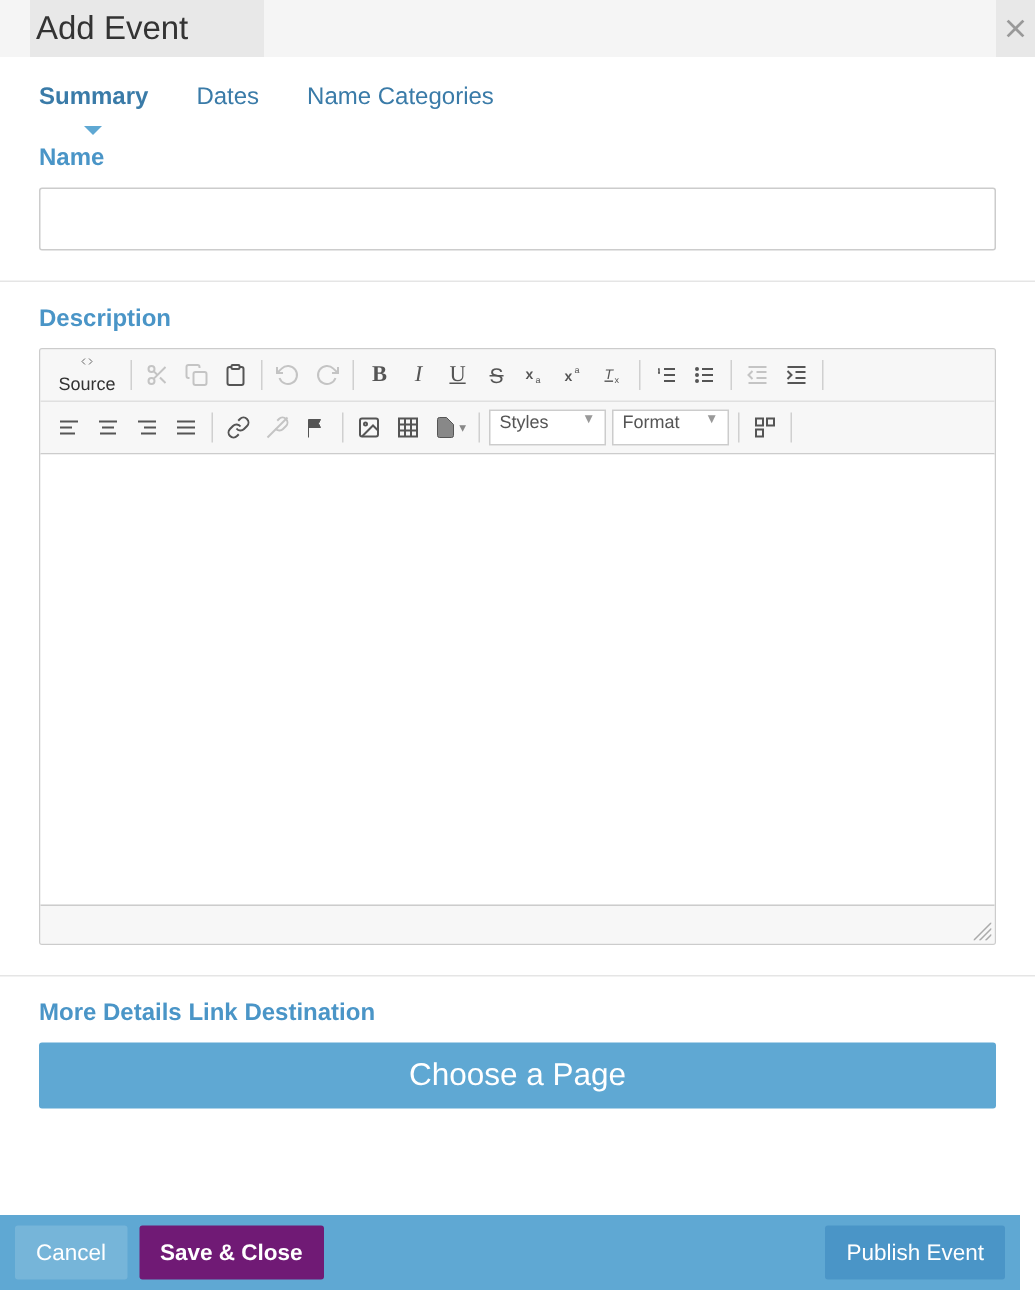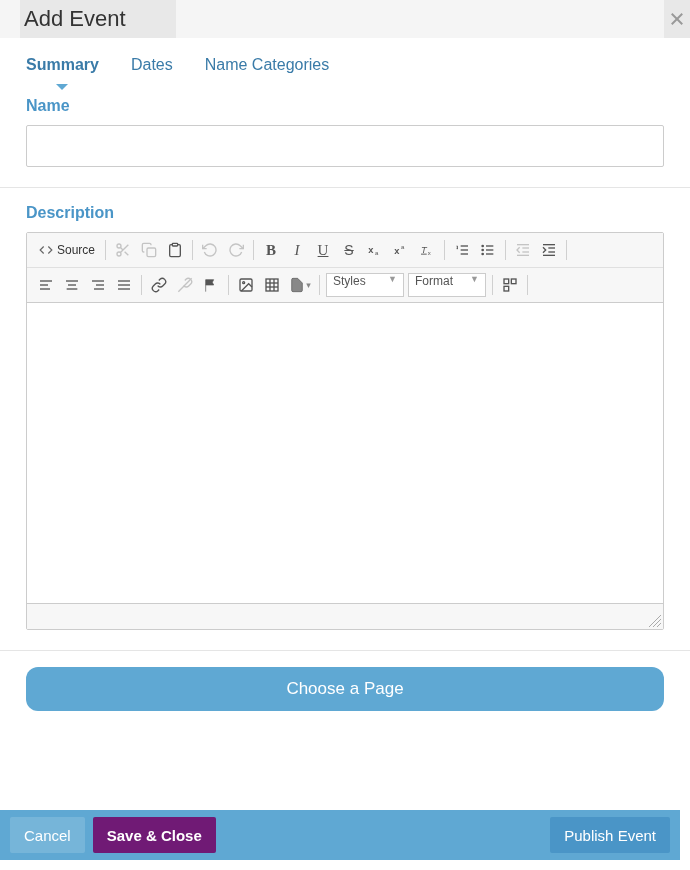--- a/index.html
+++ b/index.html
@@ -17,28 +17,28 @@
     .field-label { font-size: 16px; font-weight: bold; color: #4a95c7; margin-bottom: 10px; display: block; }
     .text-input { width: 100%; height: 42px; border: 1px solid #ccc; border-radius: 2px; padding: 0 10px; font-size: 15px; }
     .editor-wrap { border: 1px solid #ccc; border-radius: 2px; }
     .editor-toolbar { background: #f7f7f7; border-bottom: 1px solid #ccc; }
     .tb-row { display: flex; align-items: center; padding: 4px 6px; flex-wrap: wrap; }
     .tb-row:first-child { border-bottom: 1px solid #e0e0e0; }
     .tb-btn { width: 26px; height: 26px; display: flex; align-items: center; justify-content: center; cursor: pointer; border-radius: 2px; color: #555; }
     .tb-btn.disabled { opacity: 0.35; cursor: default; }
     .tb-btn svg { width: 16px; height: 16px; }
     .tb-sep { width: 1px; height: 20px; background: #d0d0d0; margin: 0 4px; }
-    .tb-source { display: flex; align-items: center; gap: 4px; padding: 0 6px; cursor: pointer; height: 26px; }
+    .tb-source { display: flex; align-items: center; gap: 4px; padding: 0 6px; cursor: pointer; height: 26px; flex-direction: column; }
     .tb-source span { font-size: 12px; color: #333; }
     .tb-dropdown { display: flex; justify-content: space-between; border: 1px solid #ccc; background: #fff; height: 24px; padding: 0 6px; font-size: 12px; color: #555; cursor: pointer; min-width: 78px; margin: 0 2px; }
     .tb-dropdown .caret { font-size: 9px; color: #999; }
     .editor-area { height: 300px; background: #fff; padding: 8px; }
     .editor-footer { height: 26px; background: #f7f7f7; border-top: 1px solid #ccc; position: relative; }
     .resize-grip { position: absolute; right: 2px; bottom: 2px; width: 12px; height: 12px; }
-    .choose-page-btn { width: 100%; height: 44px; background: #5fa8d3; color: #fff; border: none; font-size: 17px; cursor: pointer; border-radius: 12px; }
+    .choose-page-btn { width: 100%; height: 44px; background: #5fa8d3; color: #fff; border: none; font-size: 21px; cursor: pointer; border-radius: 2px; }
     .modal-footer { position: fixed; bottom: 10px; left: 0; width: 680px; background: #5fa8d3; height: 50px; display: flex; align-items: center; padding: 0 10px; gap: 8px; }
     .footer-btn { height: 36px; padding: 0 14px; font-size: 15px; color: #fff; border: none; cursor: pointer; border-radius: 2px; }
     .btn-cancel { background: rgba(255,255,255,0.15); }
     .btn-save { background: #701a75; font-weight: bold; }
     .btn-publish { background: #4a95c7; margin-left: auto; }
     .bold-glyph { font-weight: bold; font-size: 15px; font-family: Georgia, serif; }
     .italic-glyph { font-style: italic; font-size: 15px; font-family: Georgia, serif; }
     .underline-glyph { text-decoration: underline; font-size: 15px; font-family: Georgia, serif; }
     .strike-glyph { text-decoration: line-through; font-size: 14px; }
   </style>
@@ -278,20 +278,21 @@
     <div class="editor-area"></div>
     <div class="editor-footer">
       <svg class="resize-grip" viewBox="0 0 12 12">
           <path d="M12 0 L0 12 M12 4 L4 12 M12 8 L8 12" stroke="#aaa" stroke-width="1"></path>
         </svg>
     </div>
   </div>
 </div>
 
 <div class="section no-border">
+  <label class="field-label">More Details Link Destination</label>
   <button class="choose-page-btn">Choose a Page</button>
 </div>
 
 <div class="modal-footer">
   <button class="footer-btn btn-cancel">Cancel</button>
   <button class="footer-btn btn-save">Save &amp; Close</button>
   <button class="footer-btn btn-publish">Publish Event</button>
 </div>
 
 </body></html>

